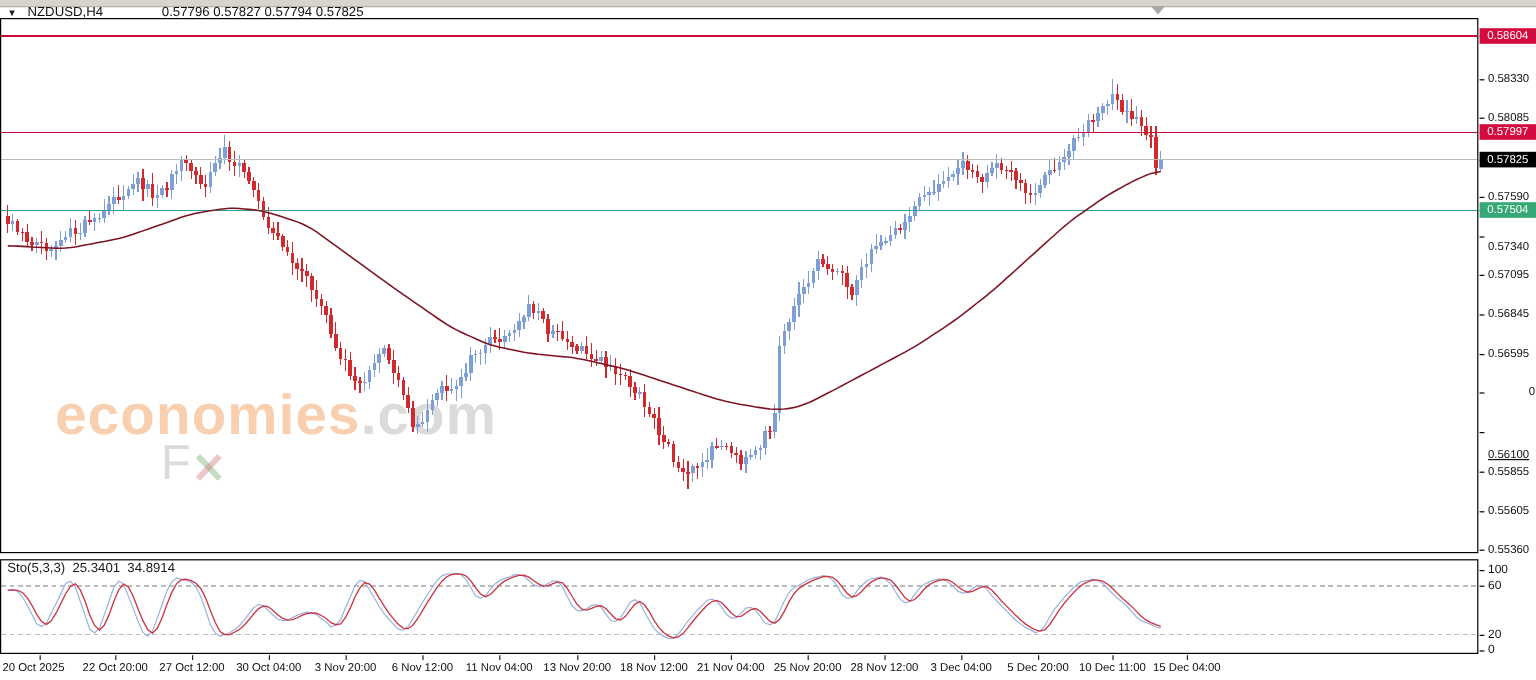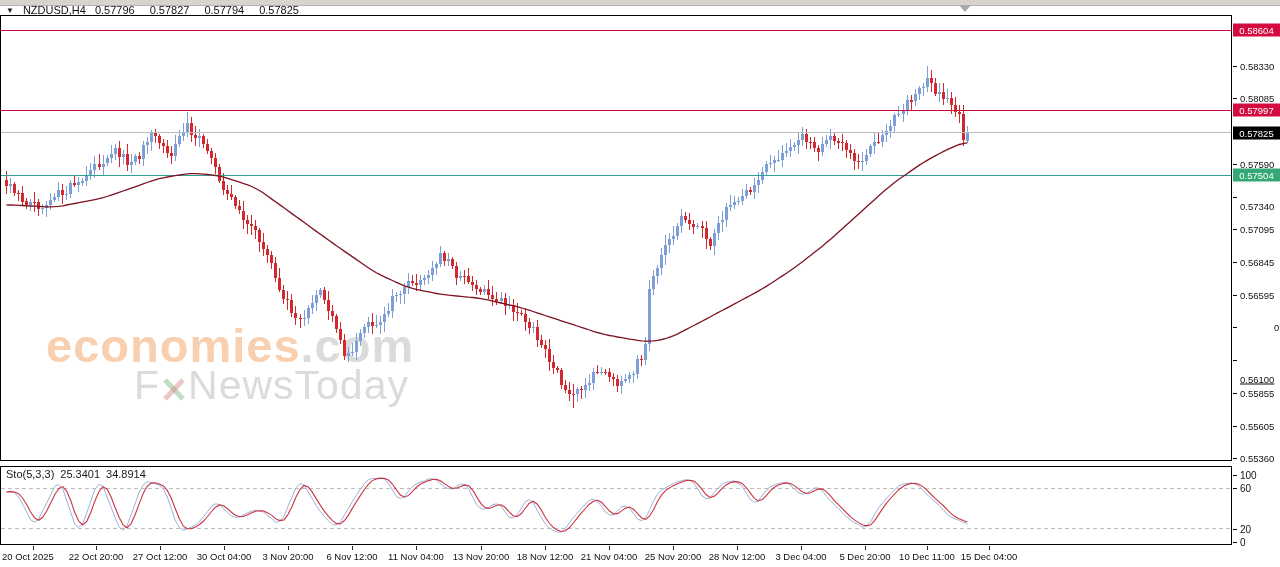--- a/index.html
+++ b/index.html
@@ -3,21 +3,21 @@
 <meta charset="utf-8">
 <style>
   html,body{margin:0;padding:0;background:#fff;width:1280px;height:567px;overflow:hidden;
     font-family:"Liberation Sans","DejaVu Sans",sans-serif;position:relative;}
   #stage{position:absolute;inset:0;width:1280px;height:567px;background:#fff;}
   #scrollbar{position:absolute;left:0;top:0;width:1280px;height:5px;background:#d8d4cd;border-bottom:1px solid #b7b3ab;}
   #shift-marker{position:absolute;left:959px;top:5px;width:0;height:0;
     border-left:6px solid transparent;border-right:6px solid transparent;border-top:7px solid #a9a9a9;}
   #quote-header{position:absolute;left:6px;top:4px;font-size:11px;color:#111;display:flex;gap:9px;align-items:center;z-index:6;white-space:nowrap;}
   #quote-header .arrow{font-size:8px;color:#222;}
-  #quote-header .vals{display:flex;gap:15px;}
+  #quote-header .vals{display:flex;gap:3px;margin-left:40px;}
   #main-panel{position:absolute;left:0;top:15px;width:1232px;height:446px;border:1px solid #000;box-sizing:border-box;background:transparent;z-index:3;}
   #sto-panel{position:absolute;left:0;top:466px;width:1232px;height:79px;border:1px solid #000;box-sizing:border-box;z-index:3;}
   #chart-svg,#sto-svg{position:absolute;left:0;z-index:2;}
   #chart-svg{top:15px;}
   #sto-svg{top:466px;}
   #watermark{position:absolute;left:46px;top:322px;z-index:1;user-select:none;line-height:1;}
   #wm-line1{font-size:47px;font-weight:bold;letter-spacing:1px;}
   #wm-brand{color:rgba(242,160,96,0.50);}
   #wm-domain{color:rgba(170,170,170,0.42);}
   #wm-line2{font-size:41px;color:rgba(160,160,160,0.38);margin-top:-4px;margin-left:88px;letter-spacing:1px;display:flex;align-items:center;}
@@ -54,21 +54,20 @@
   <div id="watermark">
     <div id="wm-line1">
       <span id="wm-brand">economies</span><span id="wm-domain">.com</span>
     </div>
     <div id="wm-line2">
       <span>F</span>
       <svg id="wm-x-icon" width="26" height="30" viewBox="0 0 26 30">
         <line x1="4" y1="8" x2="22" y2="27" stroke="rgba(120,180,120,0.45)" stroke-width="5"></line>
         <line x1="4" y1="27" x2="22" y2="8" stroke="rgba(215,130,130,0.45)" stroke-width="5"></line>
       </svg>
-      <span>NewsToday</span>
     </div>
   </div>
 
   <svg id="chart-svg" width="1232" height="446" viewBox="0 15 1232 446">
       <defs>
         <clipPath id="mainclip">
           <rect x="1" y="16" width="1230" height="444"></rect>
         </clipPath>
       </defs>
       <g clip-path="url(#mainclip)">

